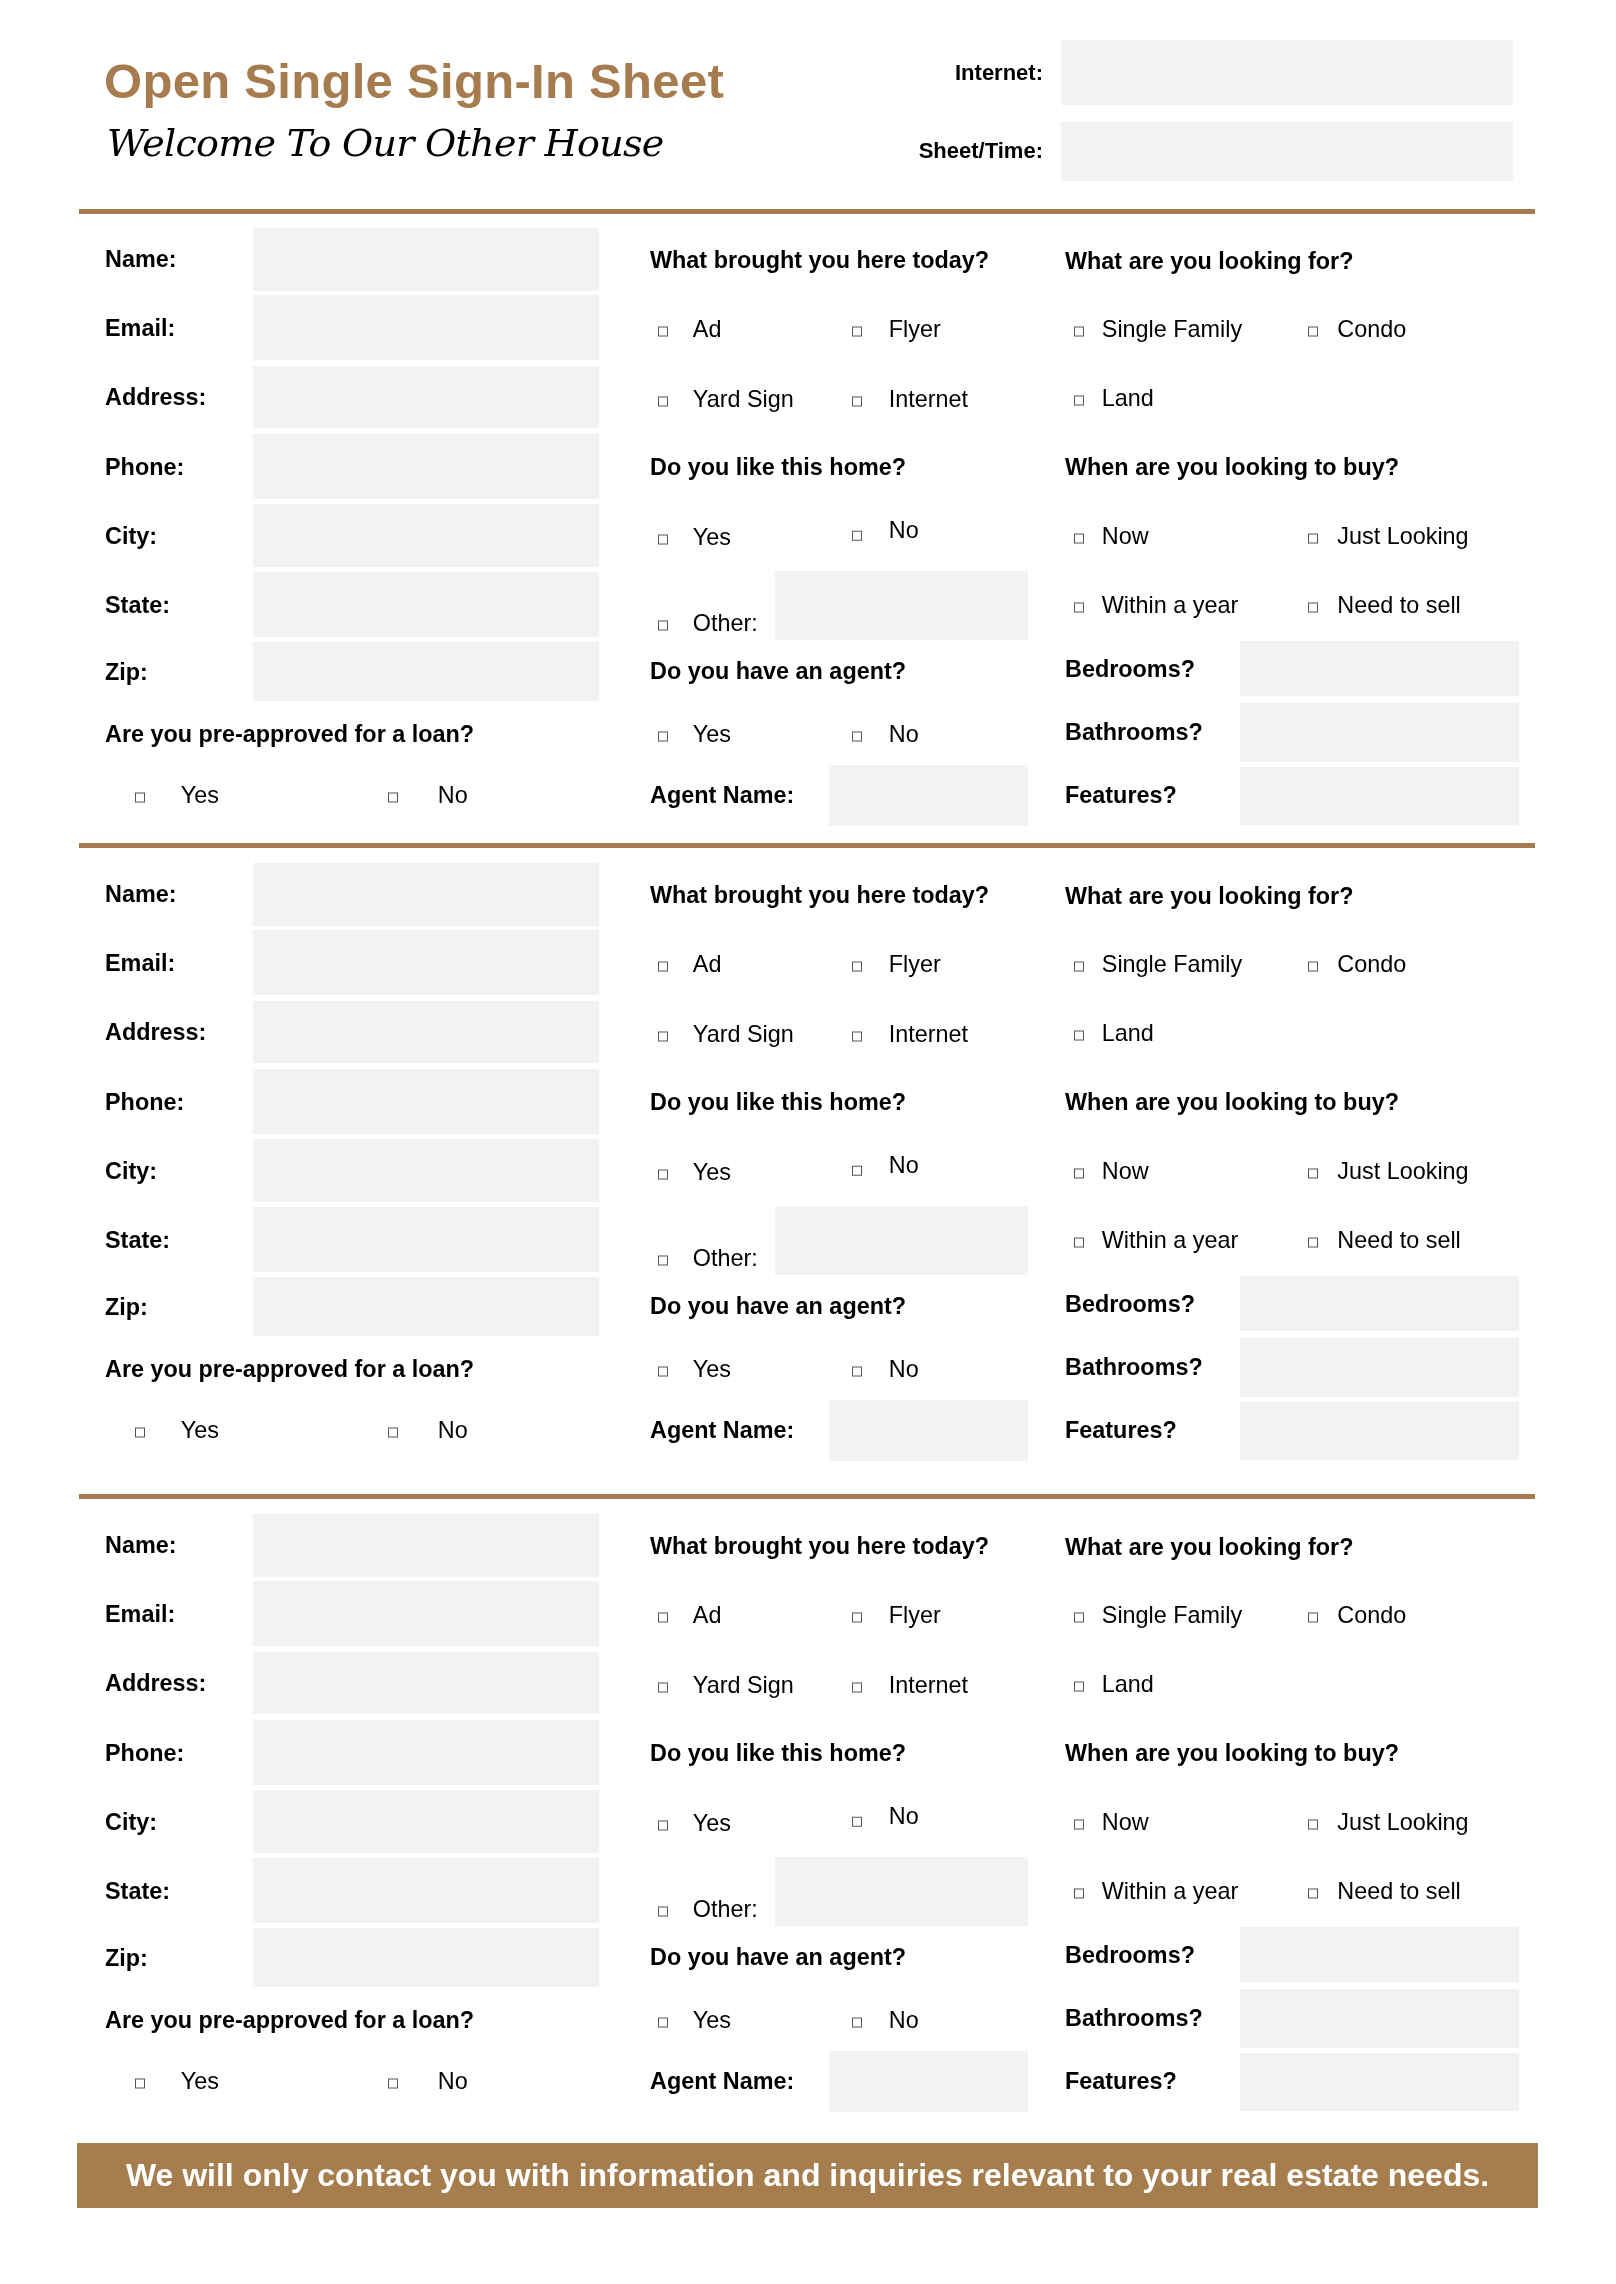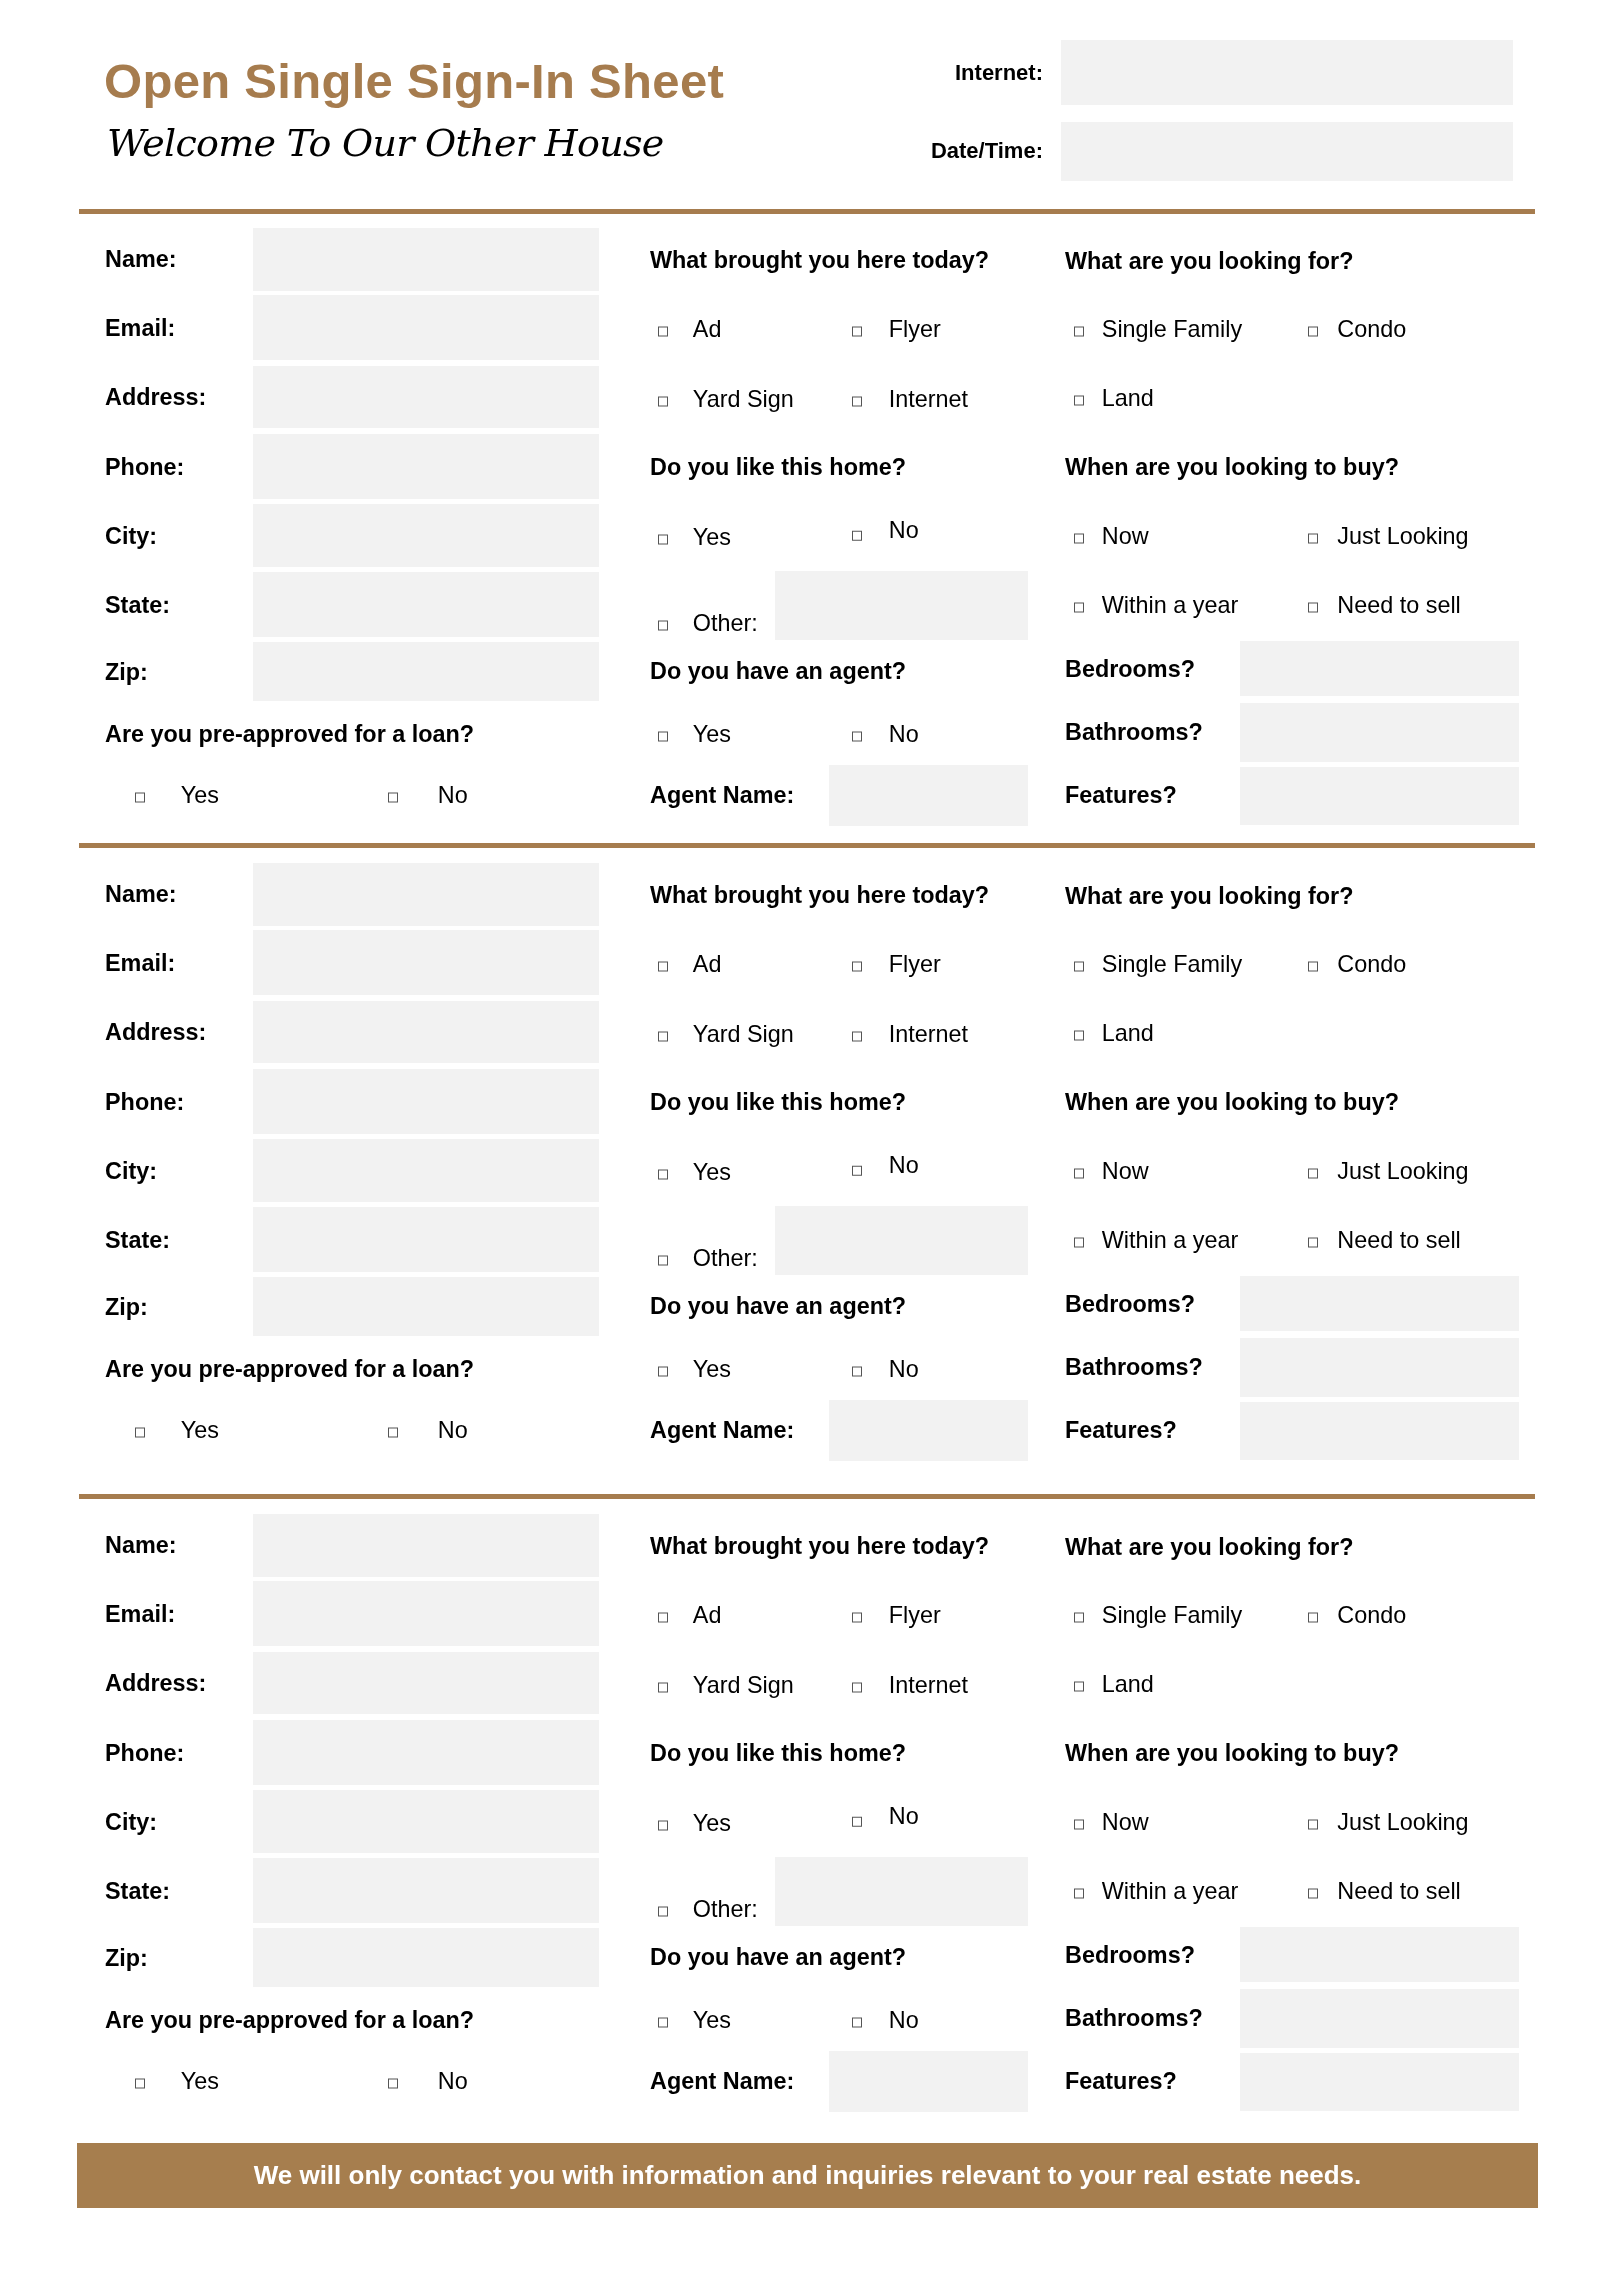--- a/index.html
+++ b/index.html
@@ -14,33 +14,33 @@
                line-height: 26px; white-space: nowrap; }
   .field { background: #f2f2f2; }
   .rule { left: 79px; width: 1456px; height: 5.2px; background: #a67c4e; }
   .section { left: 0; width: 1617px; height: 645px; }
   .lbl { font-size: 23.4px; font-weight: bold; line-height: 29px; white-space: nowrap; }
   .opt { font-size: 23.4px; line-height: 29px; white-space: nowrap; display: flex; align-items: center; }
   .cb { display: inline-block; width: 9.8px; height: 9.8px; border: 1px solid #555; background: #fff;
         box-sizing: border-box; margin-top: 5.2px; }
   .vc { transform: translateY(-50%); }
   .banner { left: 77px; top: 2143px; width: 1461px; height: 65px; background: #a67e4e;
-            color: #fff; font-size: 26px; font-weight: bold; display: flex; align-items: center;
+            color: #fff; font-size: 32px; font-weight: bold; display: flex; align-items: center;
             justify-content: center; white-space: nowrap; }
 </style>
 </head>
 <body>
 
 <div class="abs title">Open Single Sign-In Sheet</div>
 <div class="abs subtitle">Welcome To Our Other House</div>
 
 <div class="abs hdr-label" style="left:848px; top:60px;">Internet:</div>
 <div class="abs field" style="left:1061px; top:40px; width:452px; height:65px;"></div>
 
-<div class="abs hdr-label" style="left:848px; top:138px;">Date/Time:</div>
+<div class="abs hdr-label" style="left:848px; top:138px;">Sheet/Time:</div>
 <div class="abs field" style="left:1061px; top:122px; width:452px; height:59px;"></div>
 
 <div class="abs rule" style="top:209px;"></div>
 <div class="abs rule" style="top:843px;"></div>
 <div class="abs rule" style="top:1494px;"></div>
 
 <div id="sections-host">
     <div class="abs section" style="top: 214px;">
 
     <div class="abs lbl vc" style="left:105px; top:45px;">Name:</div>

